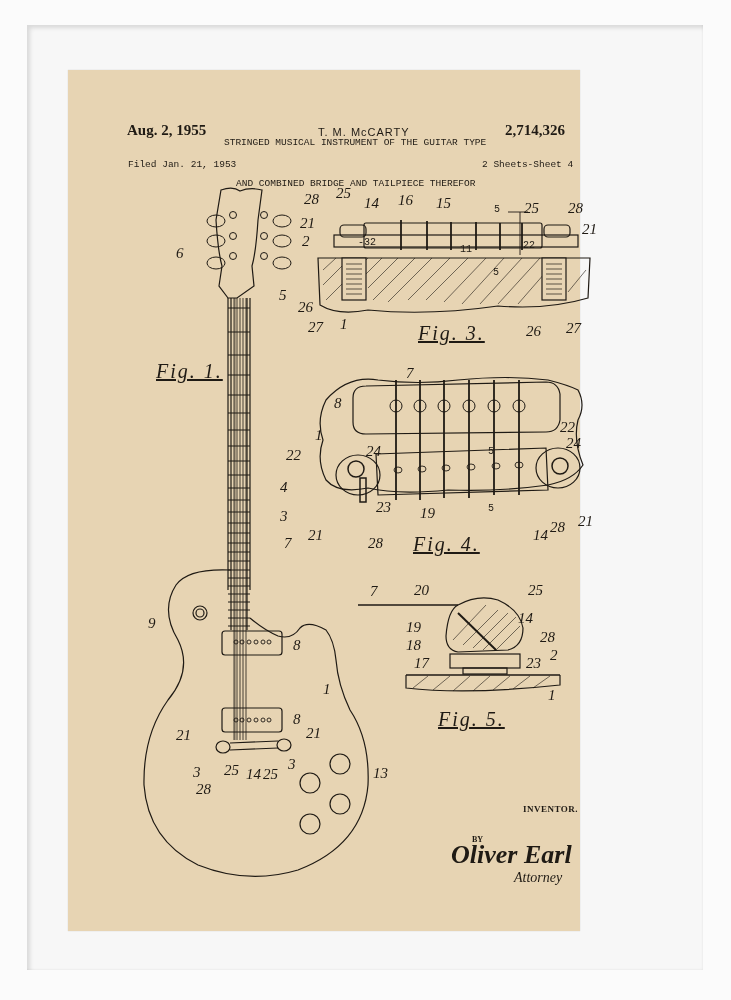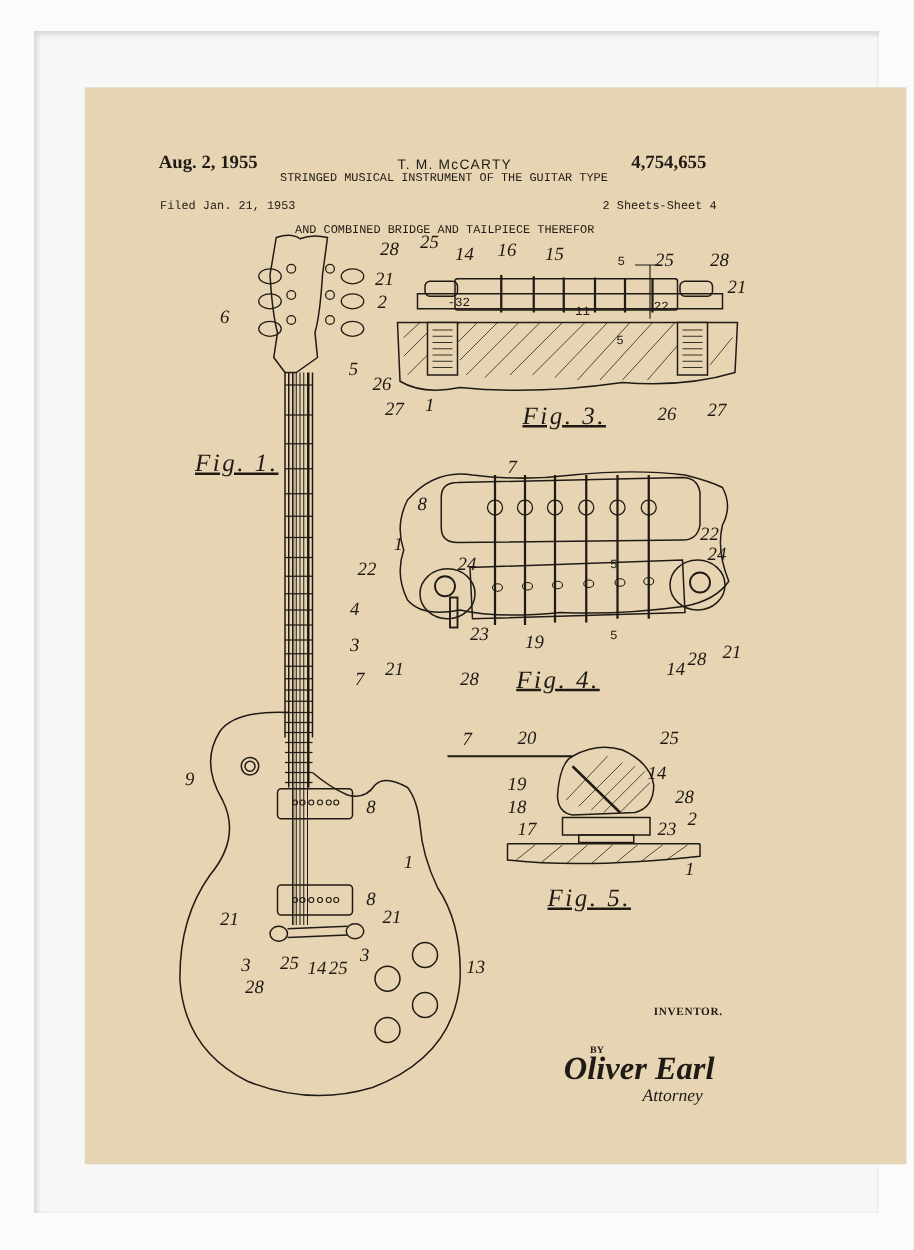--- a/index.html
+++ b/index.html
@@ -1,19 +1,19 @@
 <!DOCTYPE html>
 <html><head>
 <meta charset="utf-8">
 <style>
   html,body{margin:0;padding:0;}
   body{width:731px;height:1000px;background:#f4f4f4;position:relative;overflow:hidden;font-family:"Liberation Serif",serif;}
   .frame{position:absolute;left:0;top:0;width:731px;height:1000px;background:#fbfbfb;}
   .frame-inner{position:absolute;left:27px;top:25px;width:676px;height:945px;background:#f7f7f7;box-shadow:inset 3px 3px 4px rgba(0,0,0,0.12), inset -1px -1px 2px rgba(0,0,0,0.04);}
-  .paper{position:absolute;left:68px;top:70px;width:657px;height:861px;background:#e7d4b3;box-shadow:0 0 1px rgba(0,0,0,0.2);}
+  .paper{position:absolute;left:68px;top:70px;width:512px;height:861px;background:#e7d4b3;box-shadow:0 0 1px rgba(0,0,0,0.2);}
   .hdr{position:absolute;color:#1f1a14;white-space:nowrap;}
   .date{left:59px;top:52px;font-size:15px;font-weight:bold;font-family:"Liberation Serif",serif;}
   .patno{left:437px;top:52px;font-size:15px;font-weight:bold;}
   .inventor{left:250px;top:56px;font-size:11px;font-family:"Liberation Sans",sans-serif;letter-spacing:1px;}
   .title1{left:156px;top:67px;font-size:9.5px;font-family:"Liberation Mono",monospace;}
   .title2{left:168px;top:92px;font-size:9.5px;font-family:"Liberation Mono",monospace;margin-top:16px;}
   .filed{left:60px;top:89px;font-size:9.5px;font-family:"Liberation Mono",monospace;}
   .sheets{left:414px;top:89px;font-size:9.5px;font-family:"Liberation Mono",monospace;}
   .sig-label{position:absolute;color:#1f1a14;font-family:"Liberation Serif",serif;}
   .inv-label{left:455px;top:734px;font-size:9px;font-weight:bold;letter-spacing:0.5px;}
@@ -27,21 +27,21 @@
 </head>
 <body>
 
 <div class="frame">
   <div class="frame-inner"></div>
 </div>
 
 <div class="paper">
   <div class="hdr date">Aug. 2, 1955</div>
   <div class="hdr inventor">T. M. McCARTY</div>
-  <div class="hdr patno">4,754,655</div>
+  <div class="hdr patno">2,714,326</div>
   <div class="hdr title1">STRINGED MUSICAL INSTRUMENT OF THE GUITAR TYPE</div>
   <div class="hdr title2">AND COMBINED BRIDGE AND TAILPIECE THEREFOR</div>
   <div class="hdr filed">Filed Jan. 21, 1953</div>
   <div class="hdr sheets">2 Sheets-Sheet 4</div>
 
   <svg width="595" height="861" viewBox="0 0 595 861">
     <g stroke="#1f1a14" fill="none" stroke-width="1.2">
 
       <g>
 

